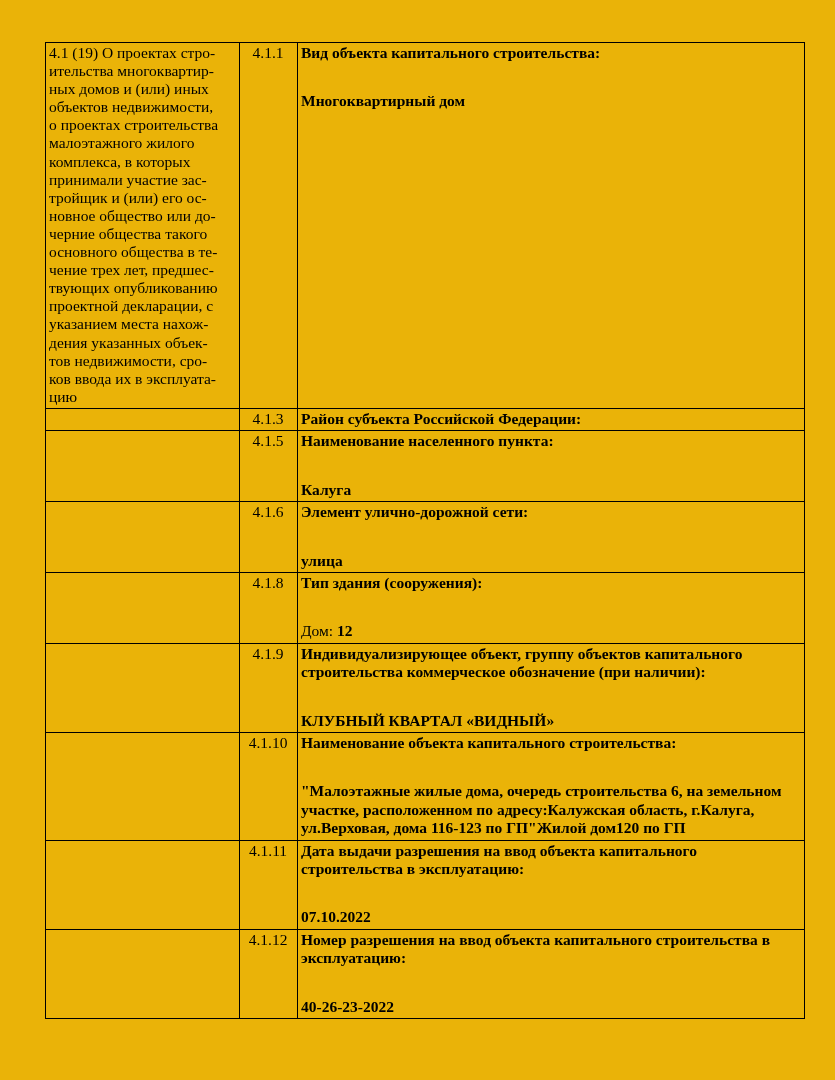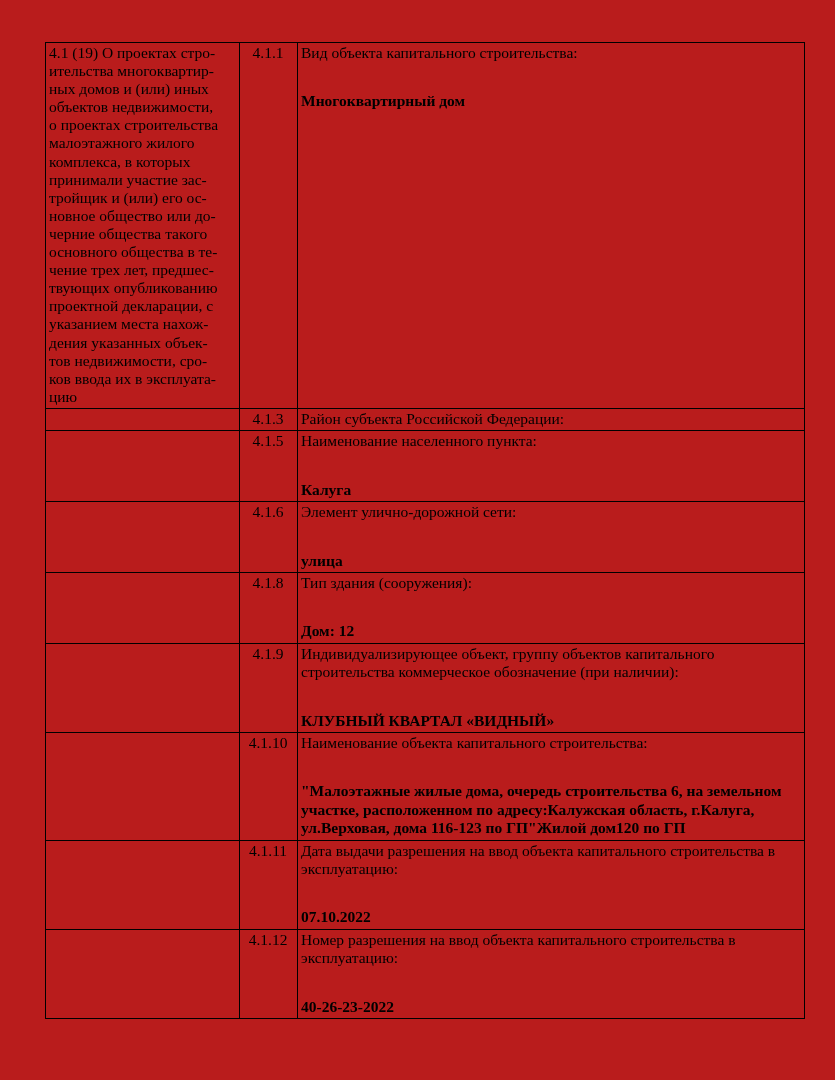--- a/index.html
+++ b/index.html
@@ -1,36 +1,36 @@
 <!DOCTYPE html>
 <html><head>
 <meta charset="utf-8">
 <style>
   html,body{margin:0;padding:0;background:#ffffff;}
   body{width:835px;height:1080px;font-family:"Liberation Serif","DejaVu Serif",serif;color:#000;}
-  .page{position:relative;width:835px;height:1080px;background:#b91c1c;overflow:hidden;}
+  .page{position:relative;width:835px;height:1080px;background:#eab308;overflow:hidden;}
   table.doc-table{
     position:absolute;left:45px;top:42px;width:745px;
     border-collapse:collapse;table-layout:fixed;
   }
   table.doc-table td{
     border:1px solid #000;
     padding:1px 4px 2px 3px;
     font-size:15.5px;
     line-height:18.4px;
     vertical-align:top;
     word-wrap:break-word;
   }
   td.cell-left{width:186px;}
   td.cell-code{width:50px;vertical-align:middle;text-align:center;}
   td.cell-content{width:499px;}
   .note-text{font-size:15.5px;line-height:18.1px;}
-  .row-label{font-weight:normal;}
+  .row-label{font-weight:bold;}
   .row-value{font-weight:bold;margin-top:30px;}
-  .row-value .prefix{font-weight:bold;text-align:center;}
+  .row-value .prefix{font-weight:normal;text-align:center;}
 </style>
 </head>
 <body>
 
 <div class="page">
   <table class="doc-table">
     <tbody>
         <tr>
           <td class="cell-left">
             <div class="note-text"><span>4.1 (19) О проектах стро-</span><br><span>ительства многоквартир-</span><br><span>ных домов и (или) иных</span><br><span>объектов недвижимости,</span><br><span>о проектах строительства</span><br><span>малоэтажного жилого</span><br><span>комплекса, в которых</span><br><span>принимали участие зас-</span><br><span>тройщик и (или) его ос-</span><br><span>новное общество или до-</span><br><span>черние общества такого</span><br><span>основного общества в те-</span><br><span>чение трех лет, предшес-</span><br><span>твующих опубликованию</span><br><span>проектной декларации, с</span><br><span>указанием места нахож-</span><br><span>дения указанных объек-</span><br><span>тов недвижимости, сро-</span><br><span>ков ввода их в эксплуата-</span><br><span>цию</span></div>

